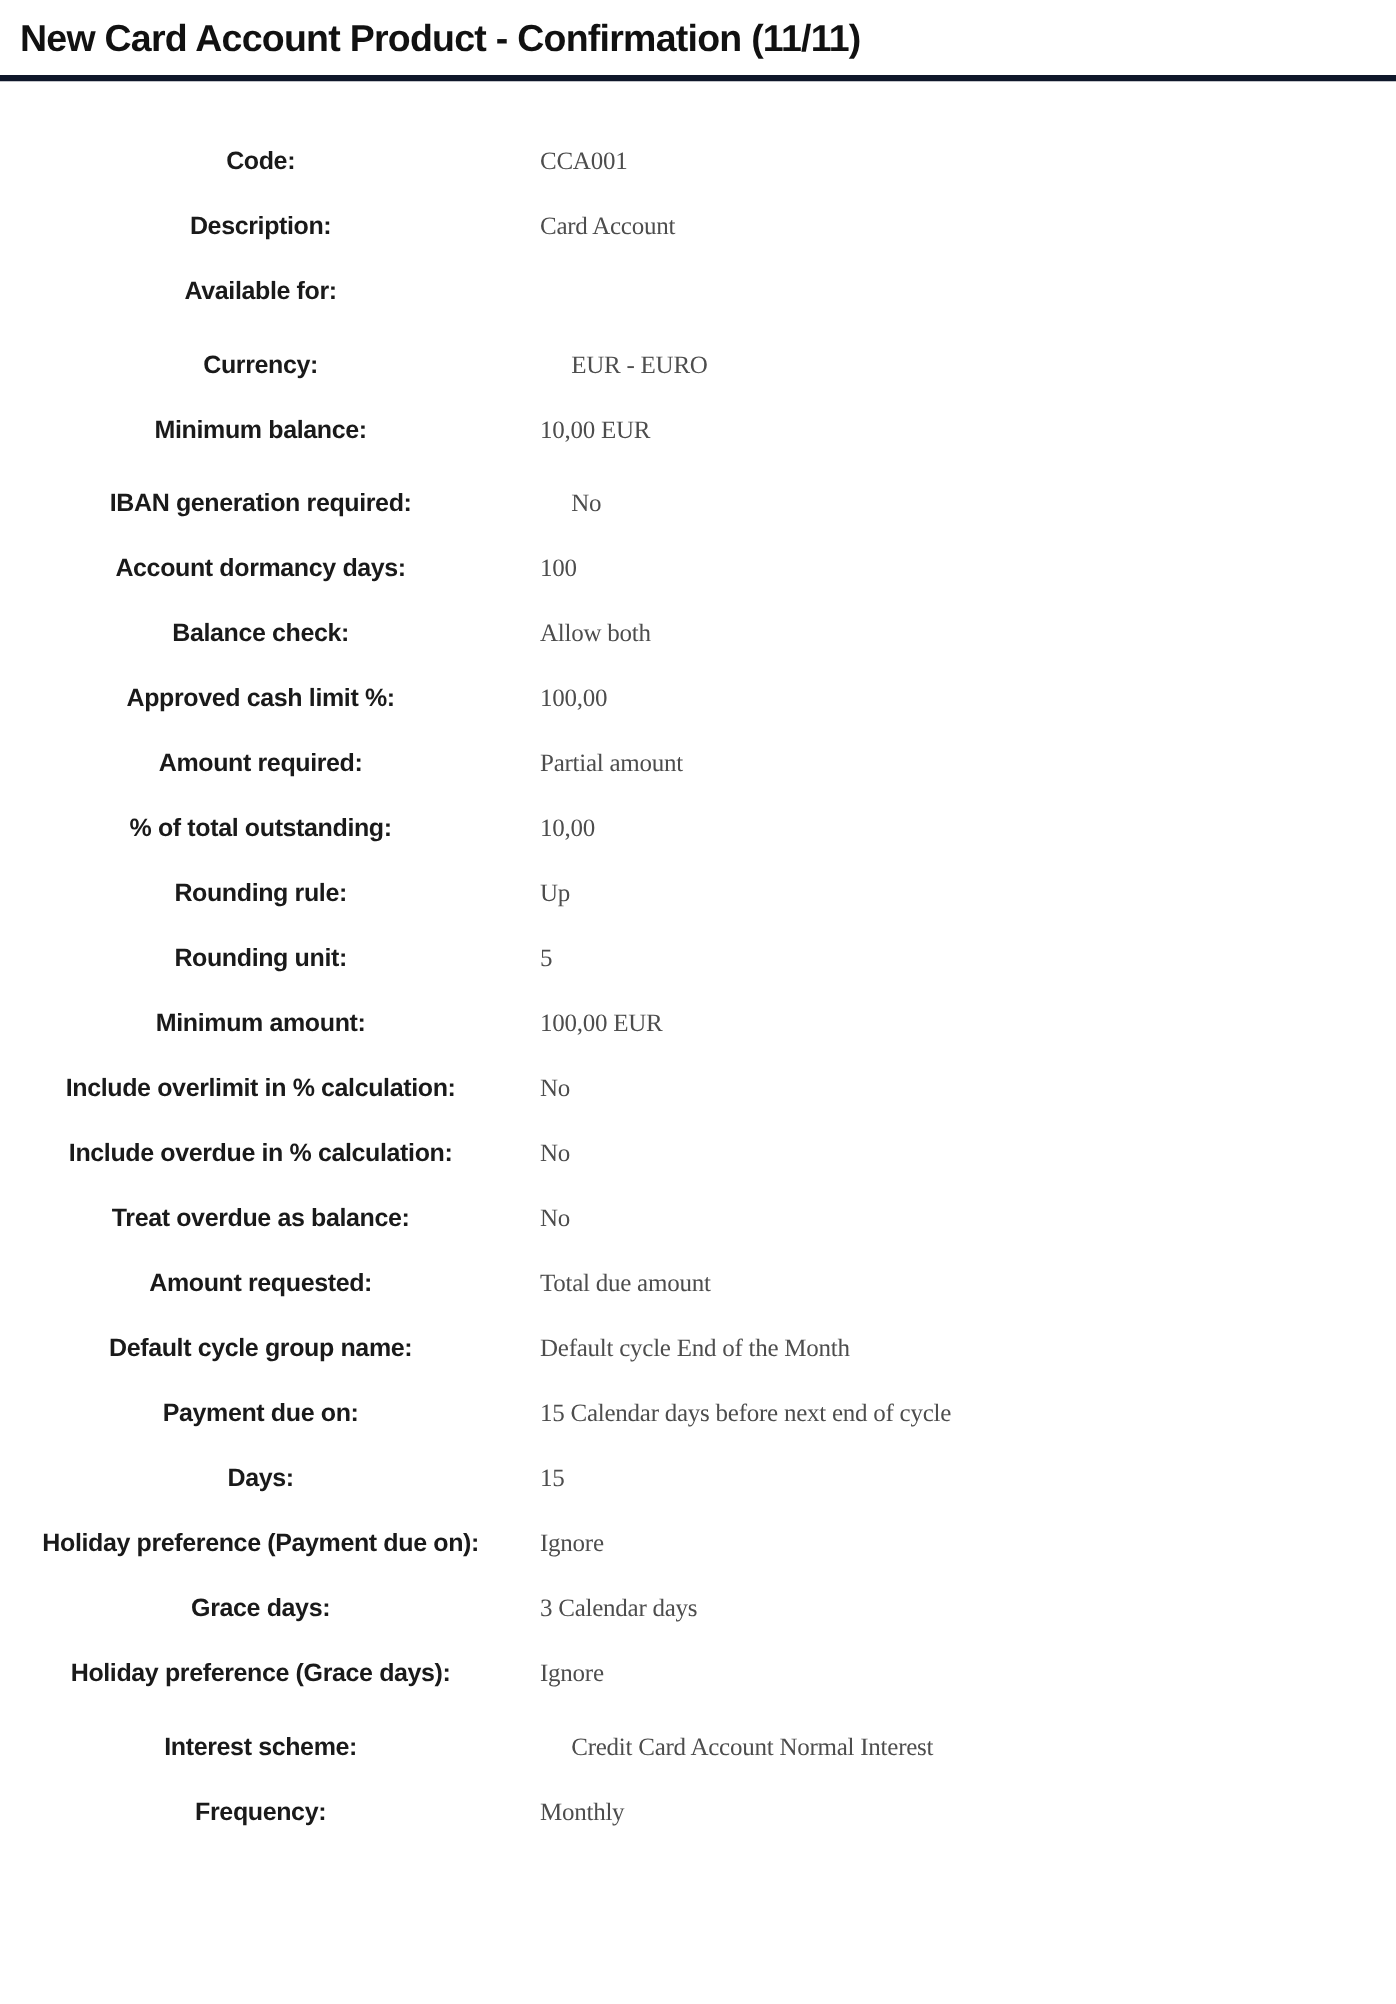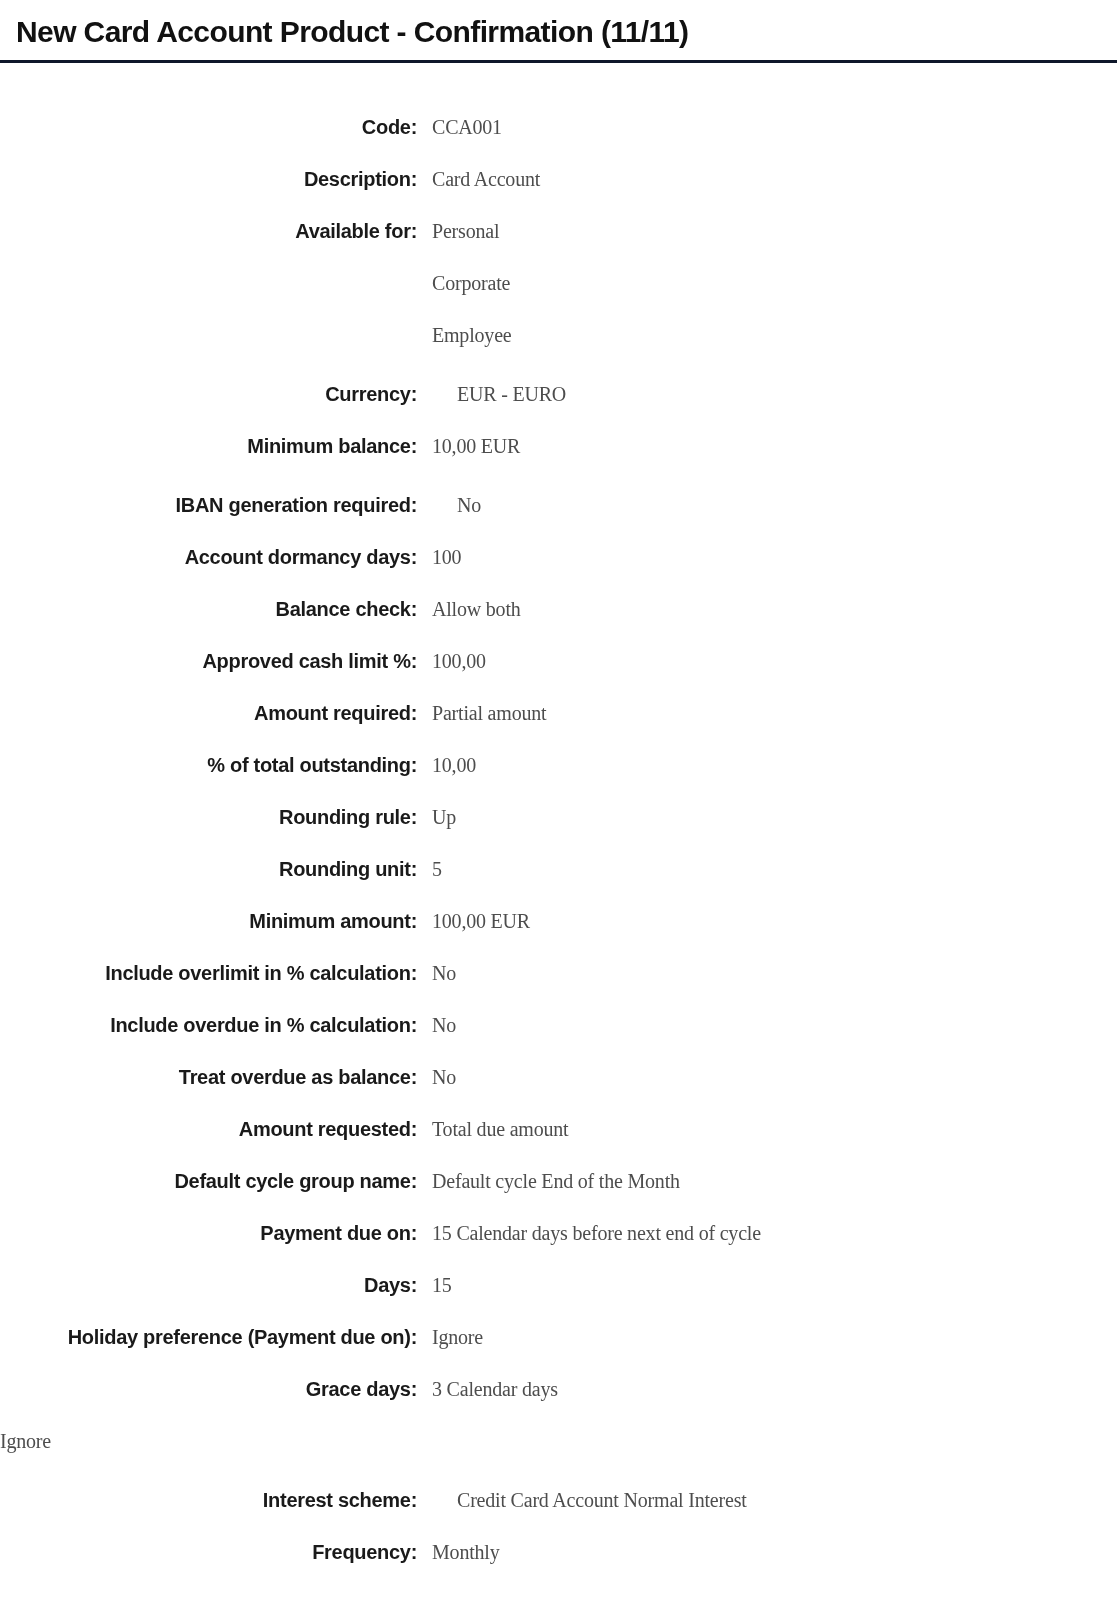--- a/index.html
+++ b/index.html
@@ -8,21 +8,21 @@
     background: #ffffff;
   }
   body {
     width: 1117px;
     min-height: 1603px;
     font-family: "Liberation Sans", sans-serif;
     color: #1a1a1a;
     overflow-x: hidden;
   }
   header.page-header {
-    border-bottom: 3px solid #0f172a;
+    border-bottom: 5px solid #0f172a;
   }
   h1.page-title {
     margin: 0;
     padding: 16px 20px 12px 16px;
     font-size: 30px;
     line-height: 32px;
     font-weight: bold;
     letter-spacing: -0.6px;
     color: #111111;
     white-space: nowrap;
@@ -36,21 +36,21 @@
     grid-template-columns: 417px 1fr;
     column-gap: 15px;
     align-items: start;
   }
   .row.gap {
     margin-top: 7px;
     gap: 40px;
   }
   .lbl {
     font-weight: bold;
-    text-align: right;
+    text-align: center;
     font-size: 20px;
     line-height: 52px;
     color: #1a1a1a;
     letter-spacing: -0.3px;
     white-space: nowrap;
   }
   .vals .val {
     font-size: 20px;
     line-height: 52px;
     color: #4d4d4d;
@@ -75,25 +75,20 @@
         </div>
       </div>
       <div class="row">
         <div class="lbl">Description:</div>
         <div class="vals">
           <div class="val">Card Account</div>
         </div>
       </div>
       <div class="row">
         <div class="lbl">Available for:</div>
-        <div class="vals">
-          <div class="val">Personal</div>
-          <div class="val">Corporate</div>
-          <div class="val">Employee</div>
-        </div>
       </div>
       <div class="row gap">
         <div class="lbl">Currency:</div>
         <div class="vals">
           <div class="val">EUR - EURO</div>
         </div>
       </div>
       <div class="row">
         <div class="lbl">Minimum balance:</div>
         <div class="vals">
@@ -202,20 +197,21 @@
           <div class="val">Ignore</div>
         </div>
       </div>
       <div class="row">
         <div class="lbl">Grace days:</div>
         <div class="vals">
           <div class="val">3 Calendar days</div>
         </div>
       </div>
       <div class="row">
+        <div class="lbl">Holiday preference (Grace days):</div>
         <div class="vals">
           <div class="val">Ignore</div>
         </div>
       </div>
       <div class="row gap">
         <div class="lbl">Interest scheme:</div>
         <div class="vals">
           <div class="val">Credit Card Account Normal Interest</div>
         </div>
       </div>

